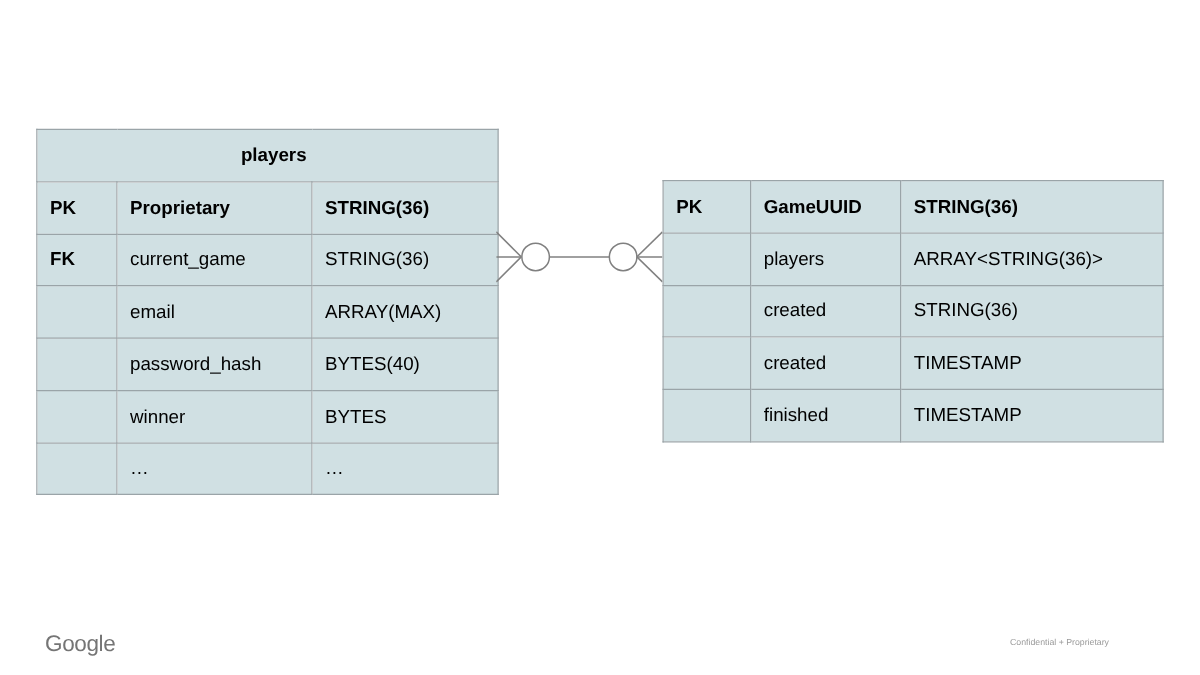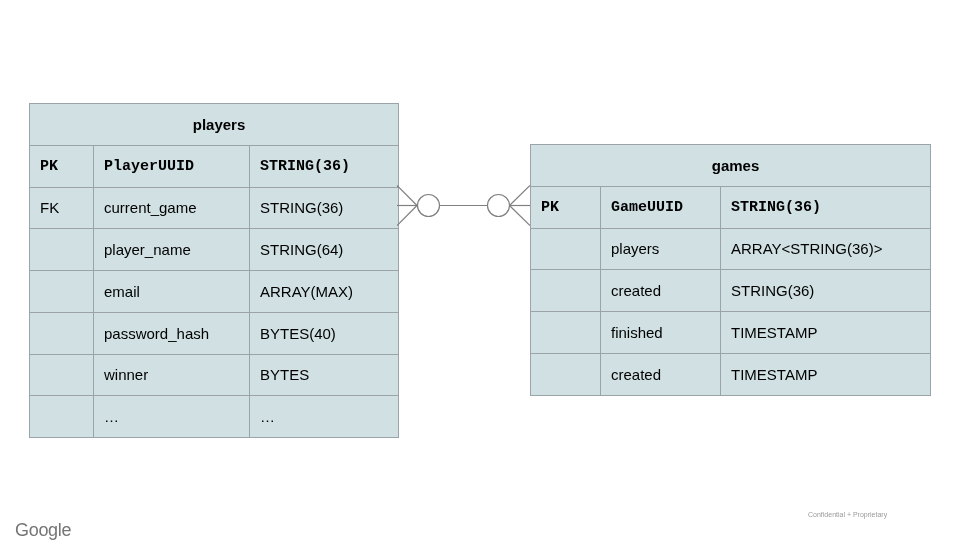--- a/index.html
+++ b/index.html
@@ -37,42 +37,41 @@
     padding:0 0 0 10px;
     overflow:hidden;
     white-space:nowrap;
   }
   table.erd tr{height:41.75px;}
   td.tbl-title{
     text-align:center;
     font-weight:bold;
     padding-left:0;
   }
-  td.key{font-weight:normal;}
-  tr.row-pk td{font-weight:bold;font-family:Liberation Mono, monospace;}
+  td.key{font-weight:bold;}
+  tr.row-pk td{font-weight:bold;}
   #players-table{left:29px;top:103px;width:369px;}
   #games-table{left:530px;top:144px;width:400px;}
   #relationship-svg{
     position:absolute;
     left:397px;top:179px;
     width:133px;height:53px;
   }
   #relationship-svg .conn{
     stroke:var(--connector);
     stroke-width:1.2;
     fill:none;
   }
   #relationship-svg circle.conn{fill:#ffffff;}
   .brand{
     position:absolute;
-    left:15px;top:505px;
+    left:36px;top:505px;
     font-size:18px;
     letter-spacing:-0.3px;
     color:var(--brand-gray);
-    margin-top:15px;
   }
   .classification{
     position:absolute;
     left:808px;top:511px;
     font-size:7px;
     color:var(--classification-gray);
   }
 </style>
 </head>
 <body>
@@ -84,32 +83,27 @@
         <col style="width:64px">
         <col style="width:156px">
         <col style="width:149px">
       </colgroup>
     <tbody>
       <tr>
         <td colspan="3" class="tbl-title">players</td>
       </tr>
       <tr class="row-pk">
         <td class="key">PK</td>
-        <td>PlayerUUID</td>
+        <td>Proprietary</td>
         <td>STRING(36)</td>
       </tr>
       <tr>
         <td class="key">FK</td>
         <td>current_game</td>
         <td>STRING(36)</td>
-      </tr>
-      <tr>
-        <td class="key"></td>
-        <td>player_name</td>
-        <td>STRING(64)</td>
       </tr>
       <tr>
         <td class="key"></td>
         <td>email</td>
         <td>ARRAY(MAX)</td>
       </tr>
       <tr>
         <td class="key"></td>
         <td>password_hash</td>
         <td>BYTES(40)</td>
@@ -143,46 +137,43 @@
     </g>
   </svg>
 
   <table class="erd" id="games-table">
     <colgroup>
         <col style="width:70px">
         <col style="width:120px">
         <col style="width:210px">
       </colgroup>
     <tbody>
-      <tr>
-        <td colspan="3" class="tbl-title">games</td>
-      </tr>
       <tr class="row-pk">
         <td class="key">PK</td>
         <td>GameUUID</td>
         <td>STRING(36)</td>
       </tr>
       <tr>
         <td class="key"></td>
         <td>players</td>
         <td>ARRAY&lt;STRING(36)&gt;</td>
       </tr>
       <tr>
         <td class="key"></td>
         <td>created</td>
         <td>STRING(36)</td>
       </tr>
       <tr>
         <td class="key"></td>
-        <td>finished</td>
+        <td>created</td>
         <td>TIMESTAMP</td>
       </tr>
       <tr>
         <td class="key"></td>
-        <td>created</td>
+        <td>finished</td>
         <td>TIMESTAMP</td>
       </tr>
     </tbody>
   </table>
 
   <div class="brand">Google</div>
   <div class="classification">Confidential + Proprietary</div>
 
 </div>
 

